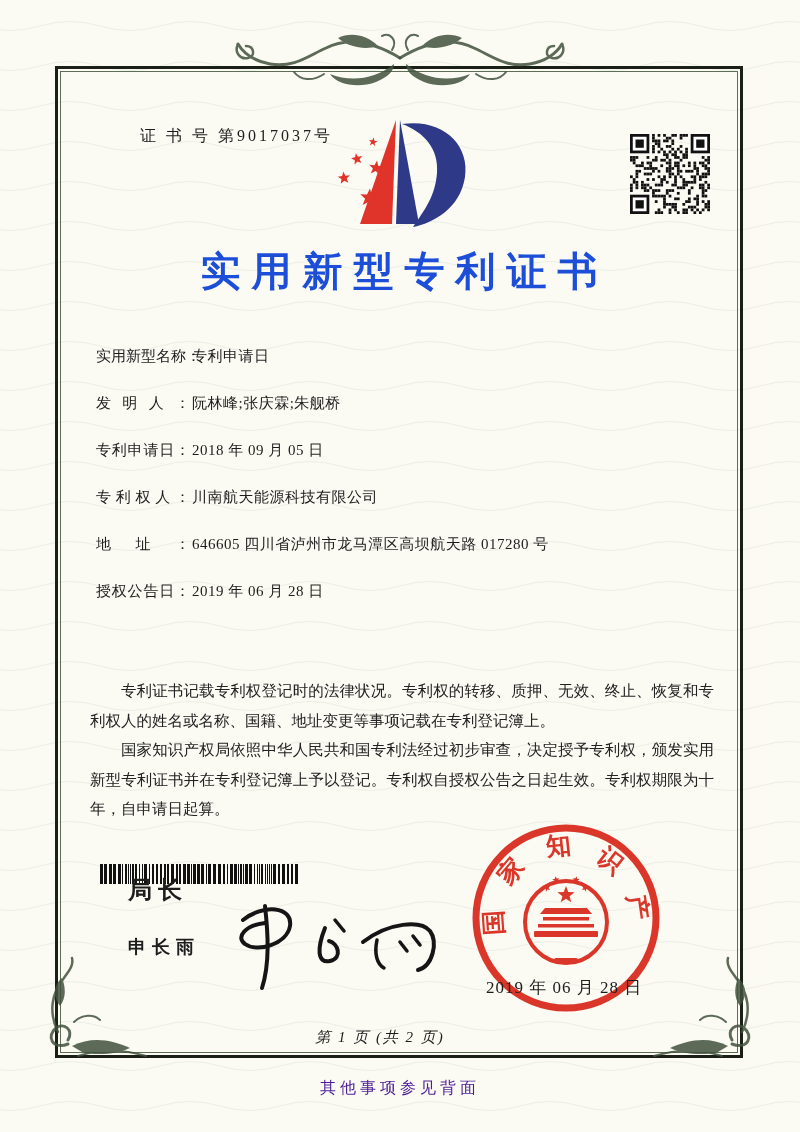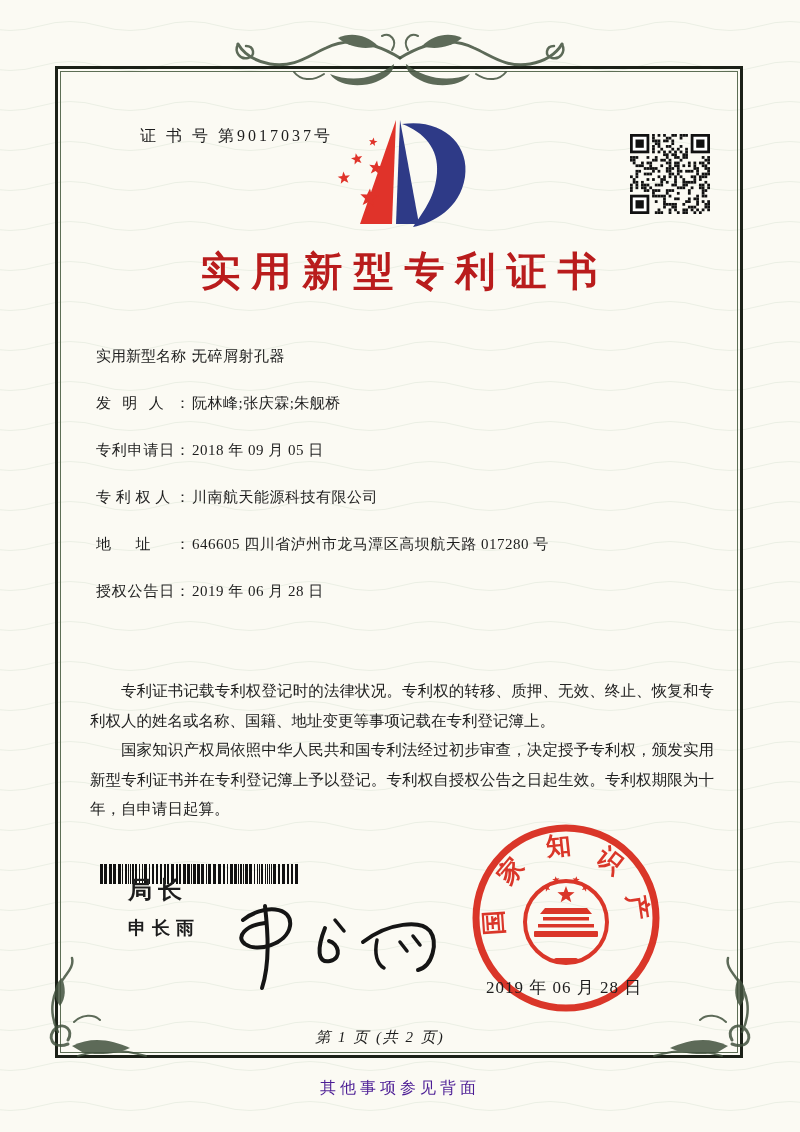--- a/index.html
+++ b/index.html
@@ -18,36 +18,36 @@
     border:3px solid #1b2017;box-sizing:border-box;
   }
   .frame::before{
     content:"";position:absolute;left:2px;top:2px;right:2px;bottom:2px;
     border:1px solid #5d6e55;
   }
   .cert-no{left:92px;top:126px;font-size:16px;letter-spacing:3px;margin-left:48px;}
   .title{
     left:55px;top:244px;width:688px;text-align:center;
     font-size:40px;font-weight:bold;letter-spacing:11px;text-indent:11px;
-    color:#b91c1c;
+    color:#1d4ed8;
   }
   .fields{left:96px;top:344px;width:600px;font-size:15px;}
   .field-row{position:relative;line-height:25px;margin-bottom:22px;white-space:nowrap;}
   .field-label{
     display:inline-block;width:94px;vertical-align:top;
     text-align:justify;text-align-last:justify;
   }
   .field-value{display:inline-block;padding-left:2px;letter-spacing:.5px;}
   .field-right{position:absolute;left:329px;top:0;}
   .paragraphs{left:90px;top:676px;width:624px;font-size:15.5px;line-height:29.5px;text-align:justify;color:#222;}
   .paragraphs p{margin:0;text-indent:2em;}
   .barcode{left:100px;top:864px;width:200px;height:20px;}
   .signer-title{left:128px;top:874px;font-family:"Liberation Sans","DejaVu Sans",sans-serif;
     font-size:24px;font-weight:600;letter-spacing:6px;}
-  .signer-name{left:128px;top:916px;font-family:Liberation Serif, serif;
+  .signer-name{left:128px;top:935px;font-family:Liberation Serif, serif;
     font-size:18px;font-weight:600;letter-spacing:6px;}
   .signature{left:205px;top:878px;}
   .seal{left:466px;top:818px;opacity:.93;}
   .seal-date{left:486px;top:976px;font-size:17px;letter-spacing:1px;z-index:5;}
   .page-num{left:55px;top:1028px;width:650px;text-align:center;font-size:15px;letter-spacing:2px;font-style:italic;}
   .back-note{left:0;top:1078px;width:800px;text-align:center;font-size:16px;letter-spacing:4px;color:#4c1d95;}
   .flourish{pointer-events:none;}
 </style>
 </head>
 <body>
@@ -396,21 +396,21 @@
     <rect x="19" y="28" width="1" height="1" fill="#111"></rect>
     <rect x="20" y="28" width="1" height="1" fill="#111"></rect>
     <rect x="23" y="28" width="1" height="1" fill="#111"></rect>
     <rect x="25" y="28" width="1" height="1" fill="#111"></rect>
   </svg>
 
 <div class="abs title">实用新型专利证书</div>
 
 <div class="abs fields">
   <div class="field-row">
-    <span class="field-label">实用新型名称：</span><span class="field-value">无碎屑射孔器</span>
+    <span class="field-label">实用新型名称：</span><span class="field-value">专利申请日</span>
   </div>
   <div class="field-row">
     <span class="field-label">发明人：</span><span class="field-value">阮林峰;张庆霖;朱舰桥</span>
   </div>
   <div class="field-row">
     <span class="field-label">专利申请日：</span><span class="field-value">2018 年 09 月 05 日</span>
   </div>
   <div class="field-row">
     <span class="field-label">专利权人：</span><span class="field-value">川南航天能源科技有限公司</span>
   </div>

